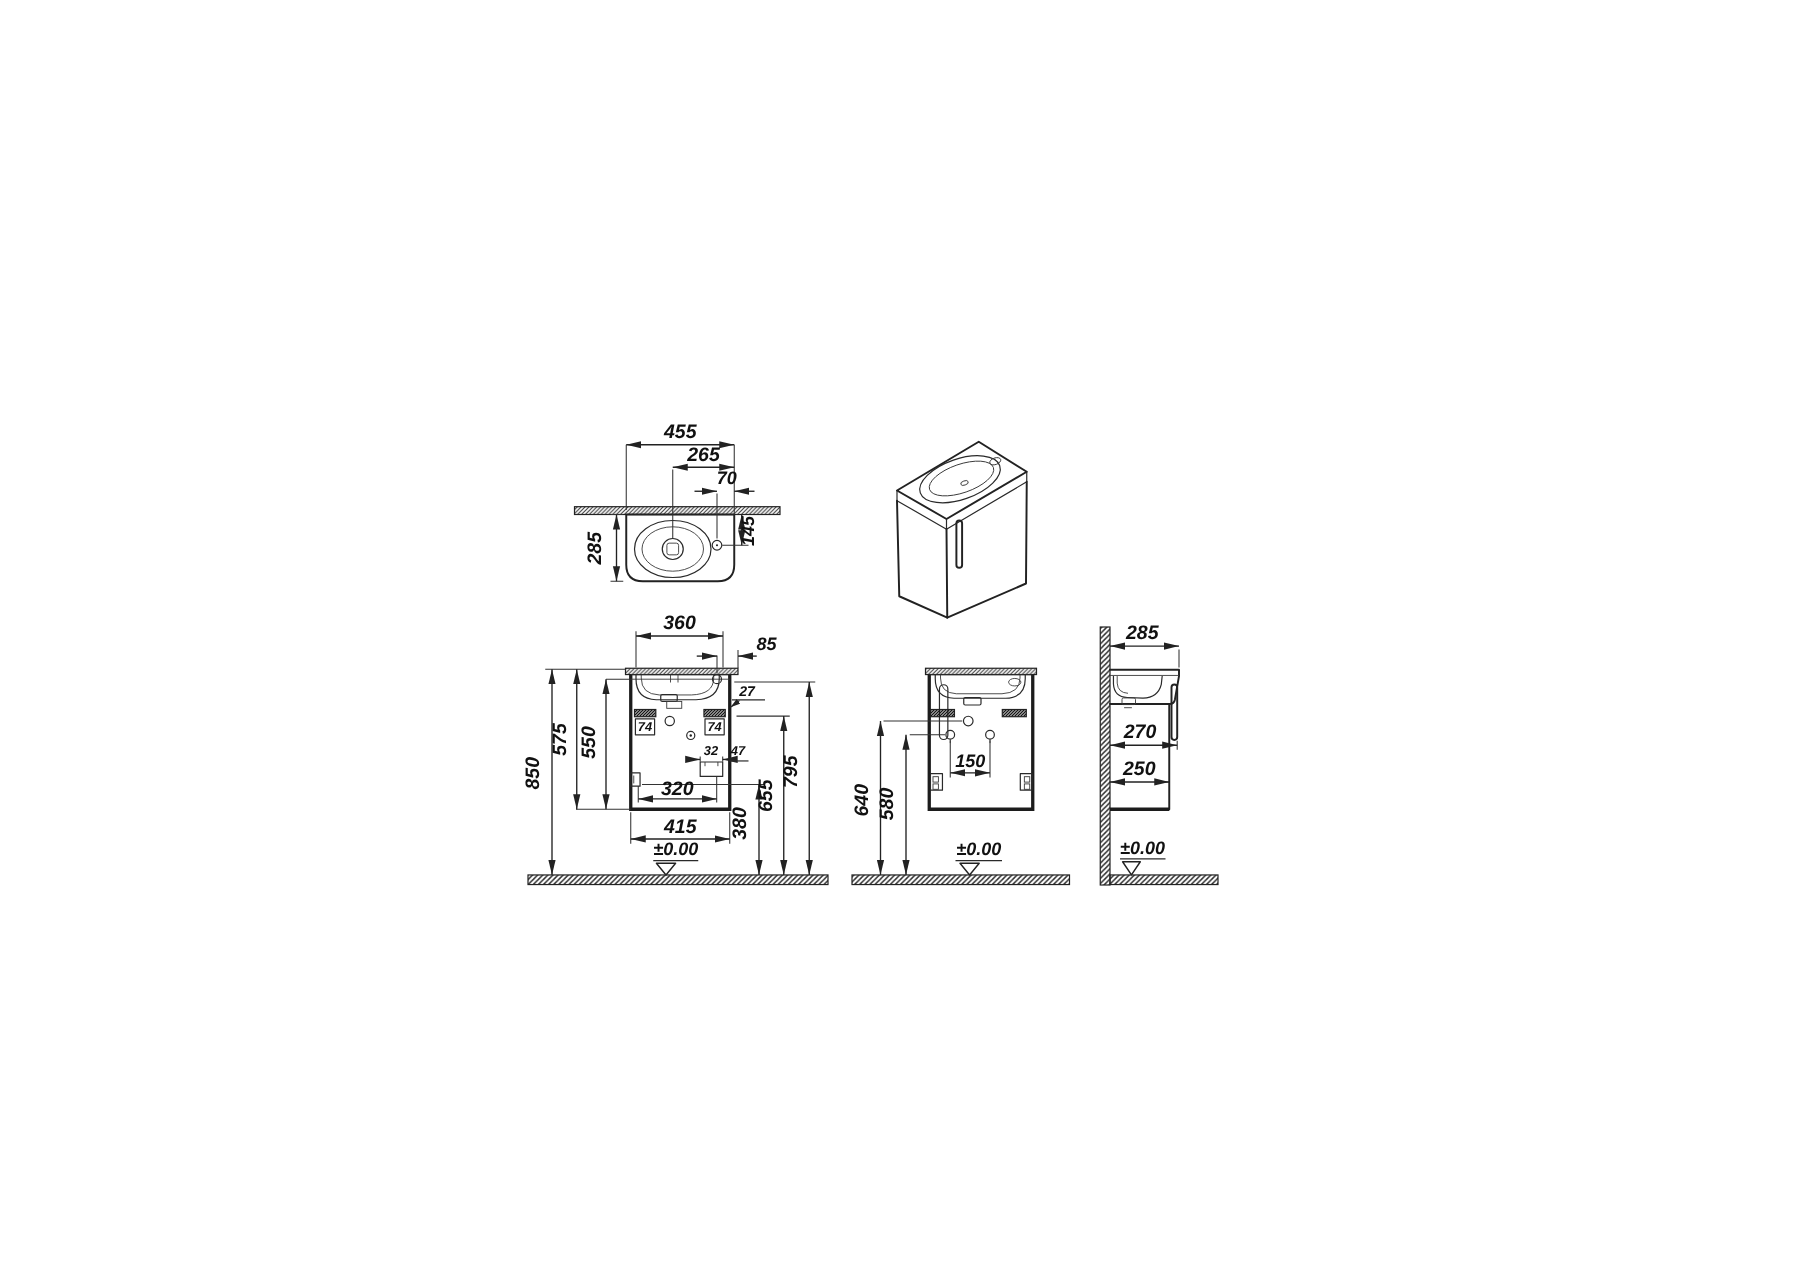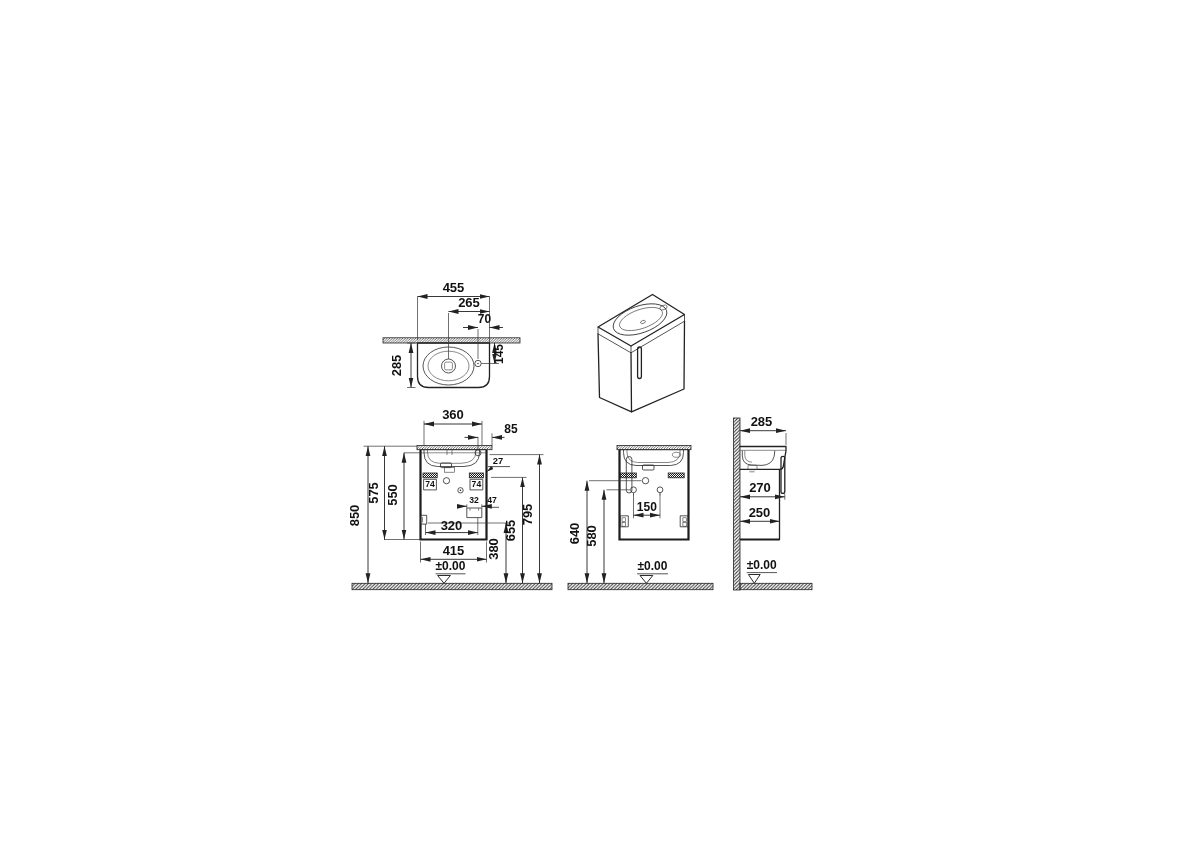--- a/index.html
+++ b/index.html
@@ -1,16 +1,16 @@
 <!DOCTYPE html>
 <html><head>
 <meta charset="utf-8">
 <style>
   html,body{margin:0;padding:0;background:#fff;}
-  #canvas{position:relative;width:1200px;height:849px;background:#ffffff;overflow:hidden;}
+  #canvas{position:relative;width:1200px;height:849px;background:#ffffff;overflow:hidden;font-style:italic;}
   svg{position:absolute;left:0;top:0;}
   .ol   {fill:none;stroke:#222;stroke-width:1.3;stroke-linejoin:round;stroke-linecap:round;}
   .thin {fill:none;stroke:#2a2a2a;stroke-width:.8;stroke-linejoin:round;}
   .xthin{fill:none;stroke:#3a3a3a;stroke-width:.6;}
   .heavy{fill:none;stroke:#1c1c1c;stroke-width:2.2;stroke-linejoin:miter;}
   .dim  {fill:none;stroke:#222;stroke-width:.9;}
   .ext  {fill:none;stroke:#333;stroke-width:.7;}
   .hband{stroke:#222;stroke-width:.8;}
   .tri  {fill:#fff;stroke:#222;stroke-width:.95;stroke-linejoin:round;}
   text.d {font-family:"Liberation Sans",sans-serif;font-weight:700;font-size:13px;fill:#111;text-anchor:middle;}

